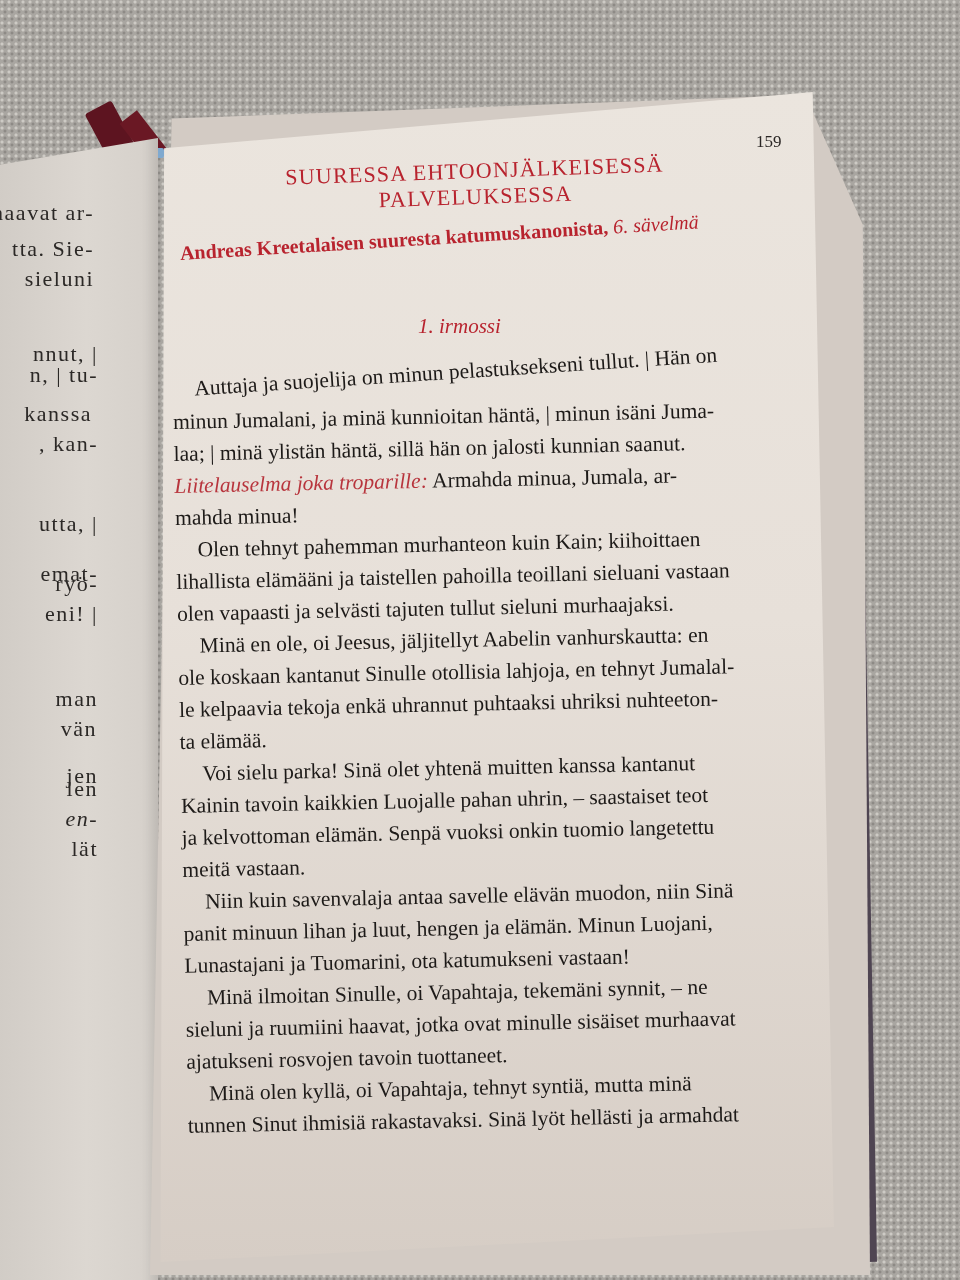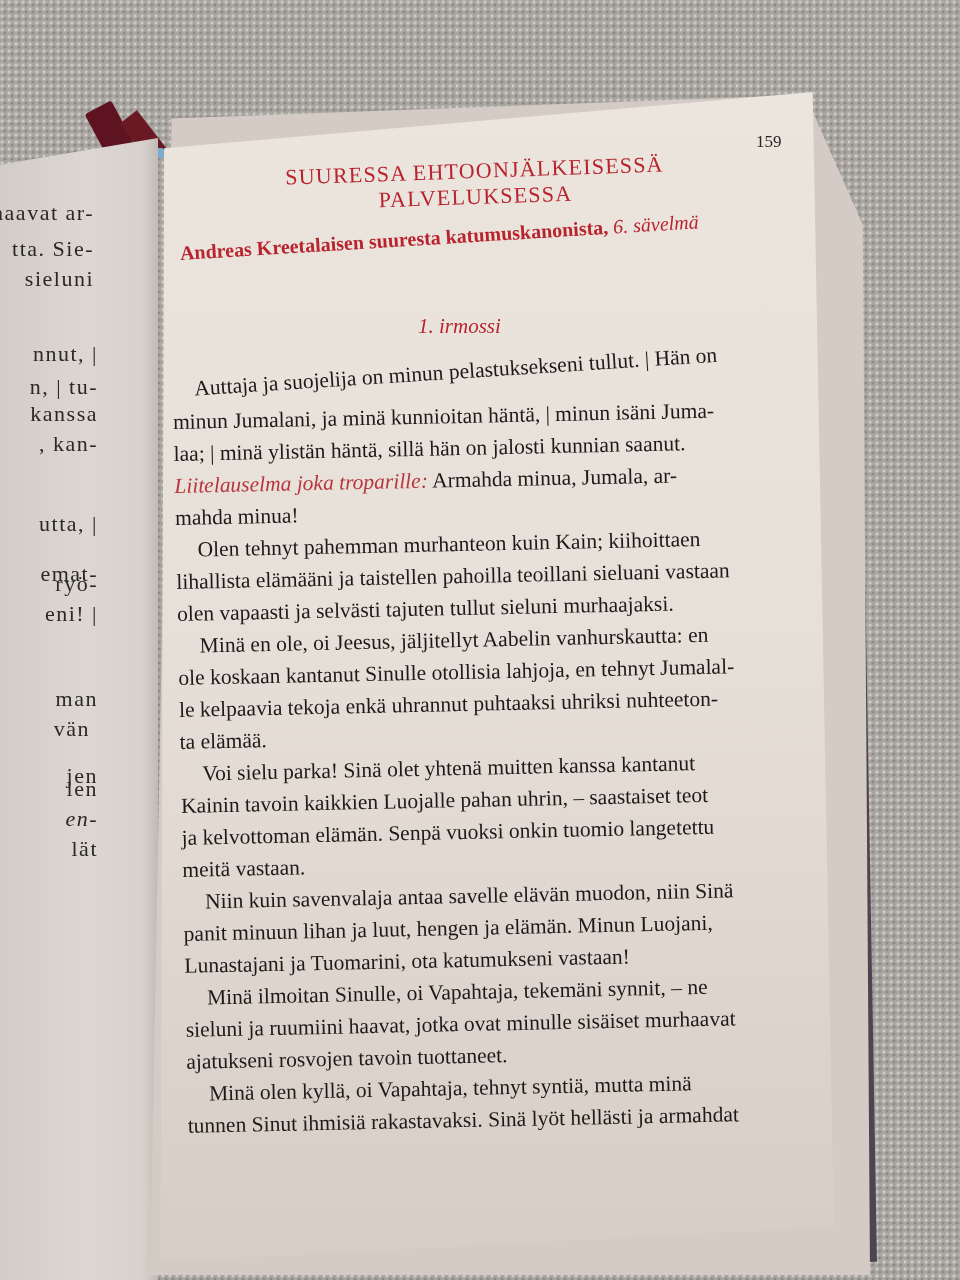--- a/index.html
+++ b/index.html
@@ -83,29 +83,29 @@
 <div class="bookmark-ribbon"></div>
 <div class="bookmark-ribbon2"></div>
 <div class="blue-edge"></div>
 
 <div class="left-page">
   <div class="left-lines" id="left-lines">
       <span class="left-line" style="top: 104px; right: 64px;">haavat ar-</span>
       <span class="left-line" style="top: 140px; right: 64px;">tta. Sie-</span>
       <span class="left-line" style="top: 170px; right: 64px;">sieluni</span>
       <span class="left-line" style="top: 245px; right: 60px;">nnut, |</span>
-      <span class="left-line" style="top: 278px; right: 60px;">n, | tu-</span>
-      <span class="left-line" style="top: 305px; right: 60px;">kanssa</span>
+      <span class="left-line" style="top: 266px; right: 60px;">n, | tu-</span>
+      <span class="left-line" style="top: 305px; right: 66px;">kanssa</span>
       <span class="left-line" style="top: 335px; right: 60px;">, kan-</span>
       <span class="left-line" style="top: 415px; right: 60px;">utta, |</span>
       <span class="left-line" style="top: 465px; right: 60px;">emat-</span>
       <span class="left-line" style="top: 475px; right: 60px;">ryö-</span>
       <span class="left-line" style="top: 505px; right: 60px;">eni! |</span>
       <span class="left-line" style="top: 590px; right: 60px;">man</span>
-      <span class="left-line" style="top: 620px; right: 68px;">vän</span>
+      <span class="left-line" style="top: 620px; right: 61px;">vän</span>
       <span class="left-line" style="top: 667px; right: 60px;">jen</span>
       <span class="left-line" style="top: 680px; right: 60px;">len</span>
       <span class="left-line" style="top: 710px; right: 60px; font-style: italic;">en-</span>
       <span class="left-line" style="top: 740px; right: 60px;">lät</span>
     </div>
 </div>
 
 <div class="right-cover"></div>
 <div class="page-stack"></div>
 

